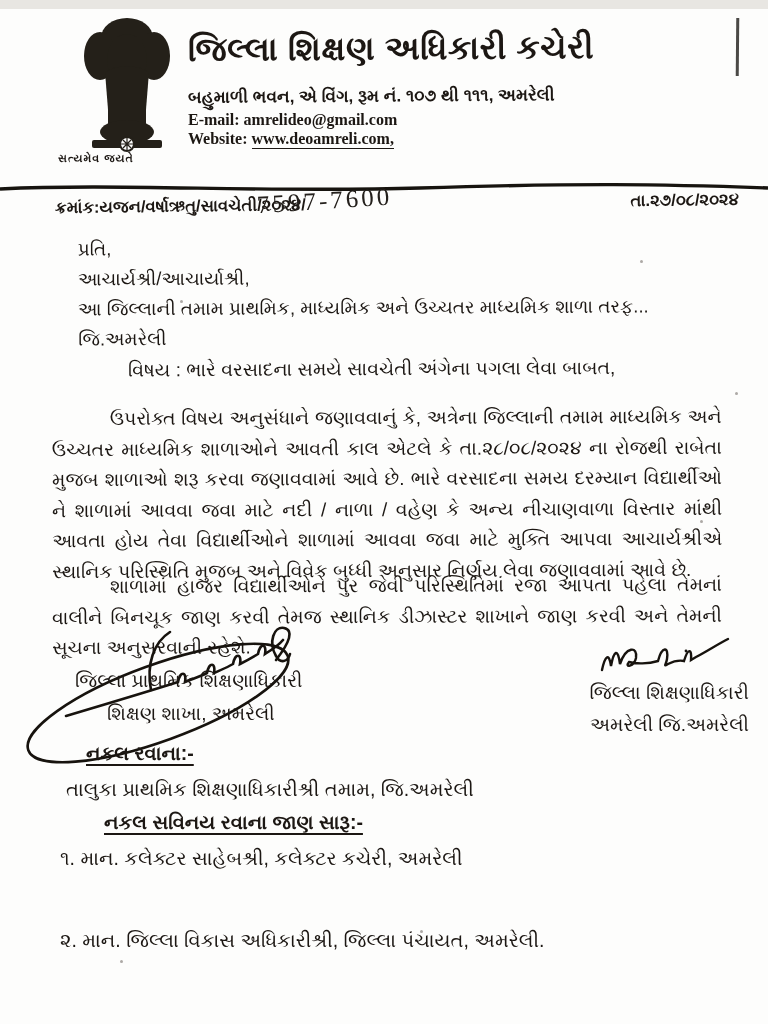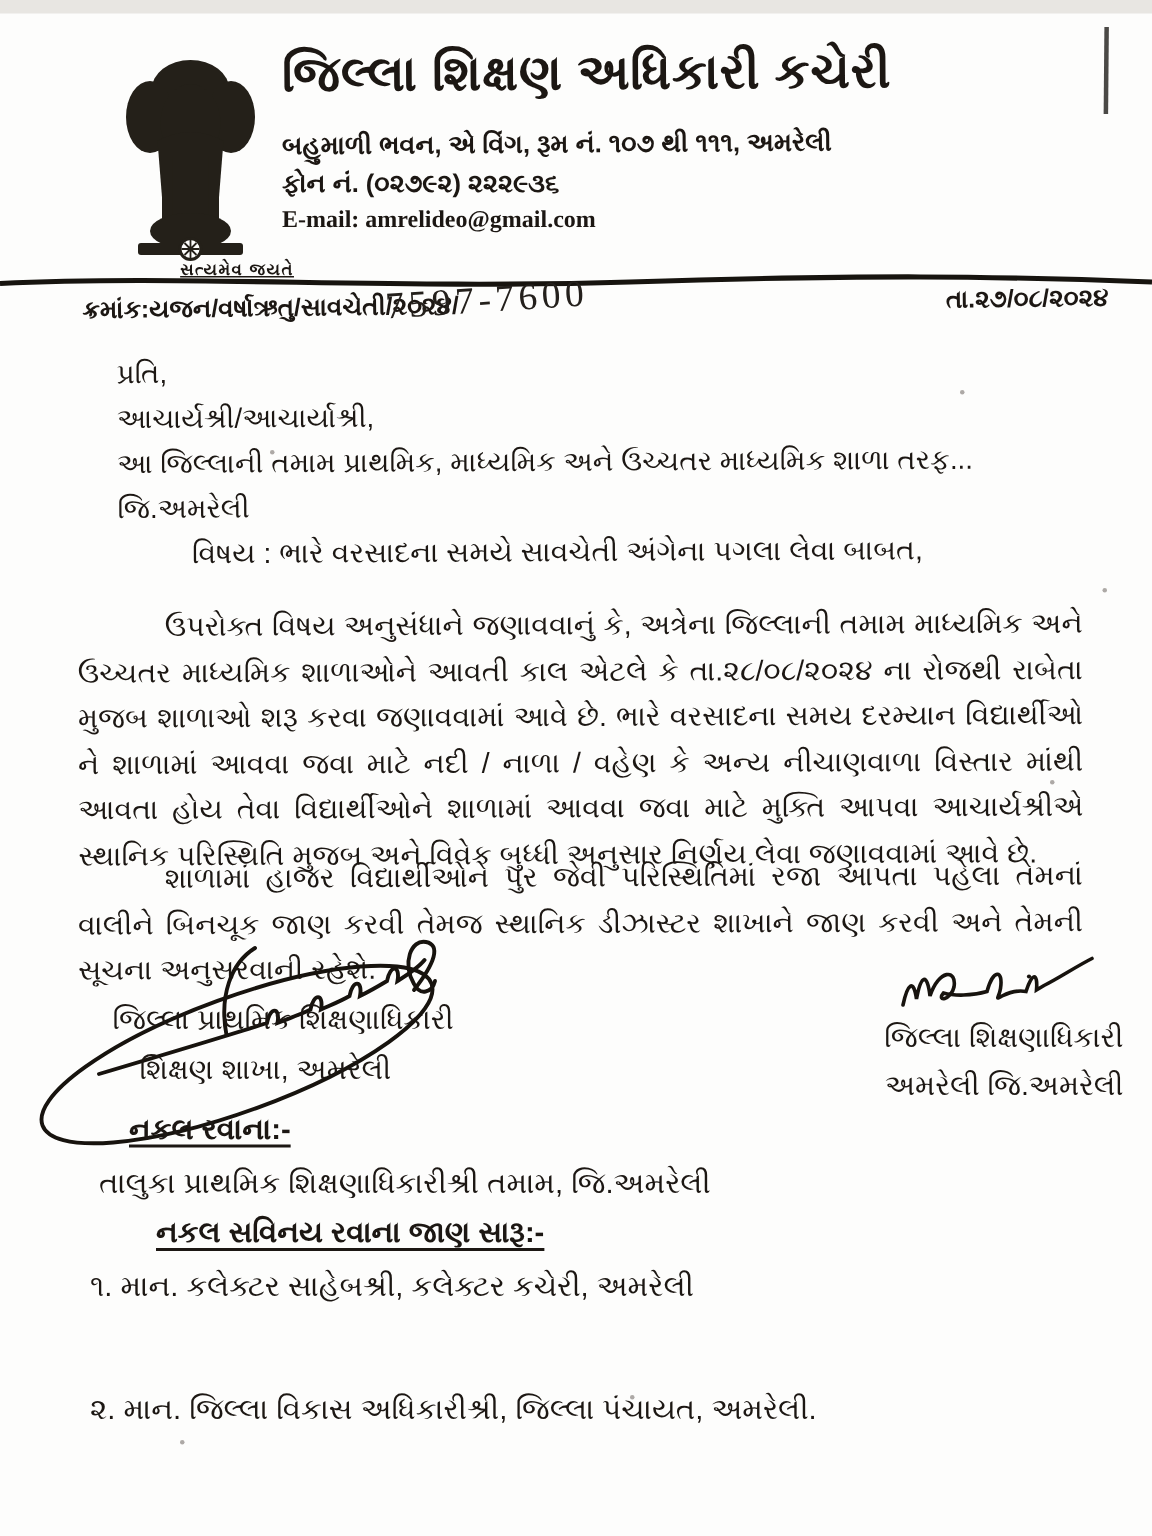--- a/index.html
+++ b/index.html
@@ -16,40 +16,40 @@
   .dot{width:3px;height:3px;border-radius:50%;background:#6b655e;opacity:.55;}
 
   .header-wrap{left:188px;top:30px;width:548px;}
   .office-title{font-size:33px;font-weight:700;letter-spacing:.5px;line-height:1.1;transform:rotate(-.4deg);}
   .office-address{margin-top:20px;font-size:17px;font-weight:700;transform:rotate(-.4deg);}
   .office-phone{margin-top:7px;font-size:17px;font-weight:700;}
   .office-email{margin-top:5px;font-size:16px;font-weight:700;font-family:"Liberation Serif","DejaVu Serif",serif;}
   .office-website{margin-top:1px;font-size:16px;font-weight:700;font-family:"Liberation Serif","DejaVu Serif",serif;}
   .office-website span{border-bottom:1.5px solid #1c1713;padding-bottom:1px;}
 
-  .emblem{left:58px;top:34px;width:138px;height:162px;text-align:right;text-decoration:underline;}
+  .emblem{left:58px;top:12px;width:138px;height:162px;text-align:left;}
   .emblem-caption{font-size:11px;font-weight:700;margin-top:-4px;letter-spacing:1px;}
 
   .divider{left:0;top:180px;width:768px;height:16px;}
 
   .ref-row{left:55px;top:194px;width:690px;font-size:16.5px;font-weight:600;transform:rotate(-.7deg);}
   .ref-printed{display:inline-block;}
   .ref-hand{position:absolute;left:202px;top:-8px;font-family:cursive;font-size:25px;font-weight:400;letter-spacing:3px;transform:rotate(-3deg);color:#24201c;}
   .ref-date{position:absolute;right:6px;top:0;font-weight:600;}
 
   .addressee{left:78px;top:233px;font-size:18.5px;line-height:30px;transform:rotate(-.3deg);}
 
   .subject{left:128px;top:358px;width:580px;font-size:19px;transform:rotate(-.3deg);}
 
   .para{left:52px;width:670px;font-size:19px;line-height:30.5px;text-align:justify;text-indent:58px;transform:rotate(-.2deg);}
   .para1{top:403px;}
   .para2{top:571px;}
 
   .sig-left{left:75px;top:664px;font-size:19px;line-height:33px;}
-  .sig-left .l2{margin-left:18px;}
+  .sig-left .l2{margin-left:32px;}
   .sig-right{left:553px;top:677px;width:196px;font-size:19px;line-height:32px;text-align:right;}
   .sig-flourish{left:18px;top:598px;width:330px;height:185px;pointer-events:none;}
   .sig-hand-right{left:596px;top:634px;width:150px;height:48px;}
 
   .cc{font-size:19.5px;}
   .cc-h{text-decoration:underline;text-underline-offset:4px;text-decoration-thickness:1.5px;font-weight:600;}
   .cc1{left:62px;top:742px;margin-left:24px;}
   .cc-i1{left:66px;top:778px;}
   .cc2{left:64px;top:811px;margin-left:40px;}
   .cc-i2{left:60px;top:847px;}
@@ -87,22 +87,22 @@
         <circle cx="69" cy="132" r="7" fill="#fdfdfc" stroke="#242019" stroke-width="2"></circle>
         <path d="M69 126 v12 M63 132 h12 M65 128 l8 8 M73 128 l-8 8" stroke="#242019" stroke-width="1.2" fill="none"></path>
       </g>
     </svg>
     <div class="emblem-caption">સત્યમેવ જયતે</div>
   </div>
 
   <div class="abs header-wrap">
     <div class="office-title">જિલ્લા શિક્ષણ અધિકારી કચેરી</div>
     <div class="office-address">બહુમાળી ભવન, એ વિંગ, રૂમ નં. ૧૦૭ થી ૧૧૧, અમરેલી</div>
-    <div class="office-phone">ફોન નં. (૦૨૭૯૨) ૨૨૨૯૩૬</div>
     <div class="office-email"><span>E-mail:</span> <span>amrelideo@gmail.com</span></div>
+    <div class="office-website"><span style="border:none;">Website:</span> <span>www.deoamreli.com,</span></div>
   </div>
 
   <svg class="abs divider" viewBox="0 0 768 16" preserveAspectRatio="none">
     <path d="M0 9 C 120 3, 260 13, 420 8 S 660 4, 768 8" stroke="#17140f" stroke-width="3.4" fill="none"></path>
   </svg>
 
   <div class="abs ref-row">
     <span class="ref-printed">ક્રમાંક:યજન/વર્ષાઋતુ/સાવચેતી/૨૦૨૪/</span>
     <span class="ref-hand">7597-7600</span>
     <span class="ref-date">તા.૨૭/૦૮/૨૦૨૪</span>

